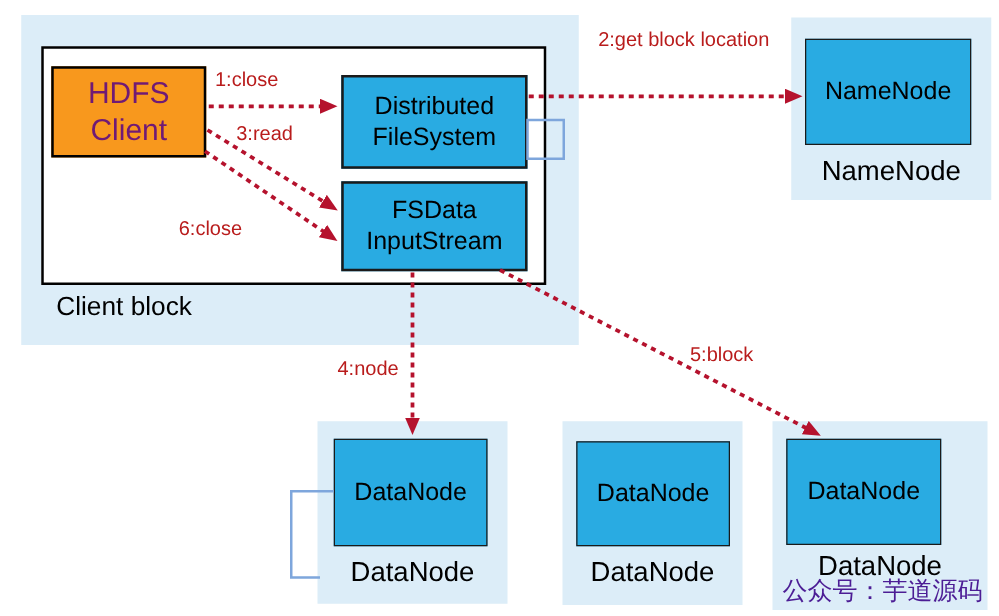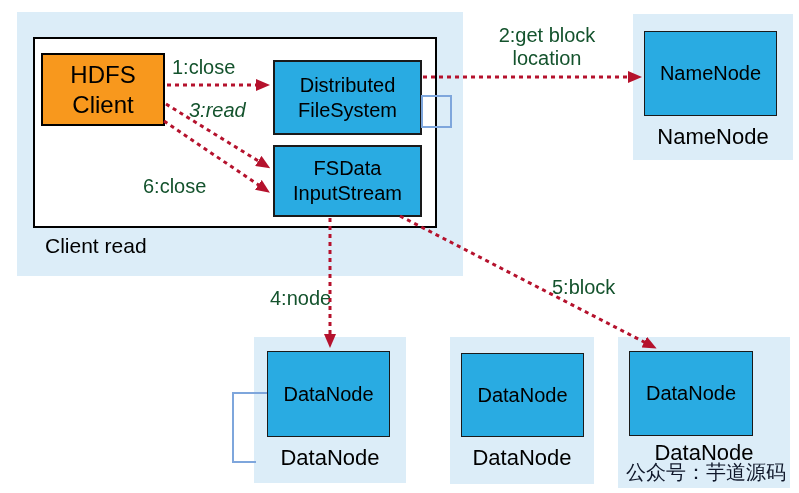--- a/index.html
+++ b/index.html
@@ -12,31 +12,31 @@
     position:absolute;background:#29abe2;border:2px solid #1a1a1a;
     display:flex;align-items:center;justify-content:center;text-align:center;
     font-size:20px;line-height:1.25;color:#000;box-sizing:border-box;
   }
   .client-box{
     position:absolute;background:#ffffff;border:2px solid #000;box-sizing:border-box;
   }
   .hdfs{
     position:absolute;background:#f8981d;border:2px solid #000;box-sizing:border-box;
     display:flex;align-items:center;justify-content:center;text-align:center;
-    font-size:24px;line-height:1.25;color:#000000;
+    font-size:24px;line-height:1.25;color:#701a75;
   }
   .caption{
     position:absolute;font-size:22px;color:#000;text-align:center;white-space:nowrap;
   }
   .arrow-label{
-    position:absolute;font-size:20px;color:#14532d;white-space:nowrap;
+    position:absolute;font-size:16px;color:#b91c1c;white-space:nowrap;
   }
   .arrow-label.wrap{white-space:normal;text-align:center;}
   .watermark{
-    position:absolute;font-size:20px;color:#0f172a;white-space:nowrap;
+    position:absolute;font-size:20px;color:#4c1d95;white-space:nowrap;
     font-family:Liberation Sans, sans-serif;
     text-align:center;
   }
   svg.overlay{position:absolute;left:0;top:0;pointer-events:none;}
   .dash{stroke:#b5122d;stroke-width:3;fill:none;stroke-dasharray:4 4;}
   .bracket{stroke:#7ea6dc;stroke-width:2;fill:none;}
 </style>
 </head>
 <body>
 
@@ -57,35 +57,35 @@
   <div class="node" style="left:273px;top:145px;width:149px;height:72px;">FSData InputStream</div>
 
   <div class="node" style="left:644px;top:31px;width:133px;height:85px;border-width:1.5px;">NameNode</div>
 
   <div class="node" style="left:267px;top:351px;width:123px;height:86px;border-width:1.5px;">DataNode</div>
 
   <div class="node" style="left:461px;top:353px;width:123px;height:84px;border-width:1.5px;">DataNode</div>
 
   <div class="node" style="left:629px;top:351px;width:124px;height:85px;border-width:1.5px;">DataNode</div>
 
-  <div class="caption" style="left:45px;top:234px;font-size:21px;text-align:left;">Client read</div>
+  <div class="caption" style="left:45px;top:234px;font-size:21px;text-align:left;">Client block</div>
 
   <div class="caption" style="left:633px;top:124px;width:160px;">NameNode</div>
 
   <div class="caption" style="left:254px;top:445px;width:152px;">DataNode</div>
 
   <div class="caption" style="left:450px;top:445px;width:144px;">DataNode</div>
 
   <div class="caption" style="left:618px;top:440px;width:172px;">DataNode</div>
 
   <div class="arrow-label" style="left:172px;top:56px;">1:close</div>
 
   <div class="arrow-label wrap" style="left:478px;top:24px;width:138px;">2:get block location</div>
 
-  <div class="arrow-label" style="left:189px;top:99px;font-style:italic;">3:read</div>
+  <div class="arrow-label" style="left:189px;top:99px;">3:read</div>
 
   <div class="arrow-label" style="left:143px;top:165px;margin-top:10px;">6:close</div>
 
   <div class="arrow-label" style="left:270px;top:287px;">4:node</div>
 
   <div class="arrow-label" style="left:552px;top:276px;">5:block</div>
 
   <div class="watermark" style="left:626px;top:459px;">公众号：芋道源码</div>
 
   <svg class="overlay" width="799" height="493" viewBox="0 0 799 493">

